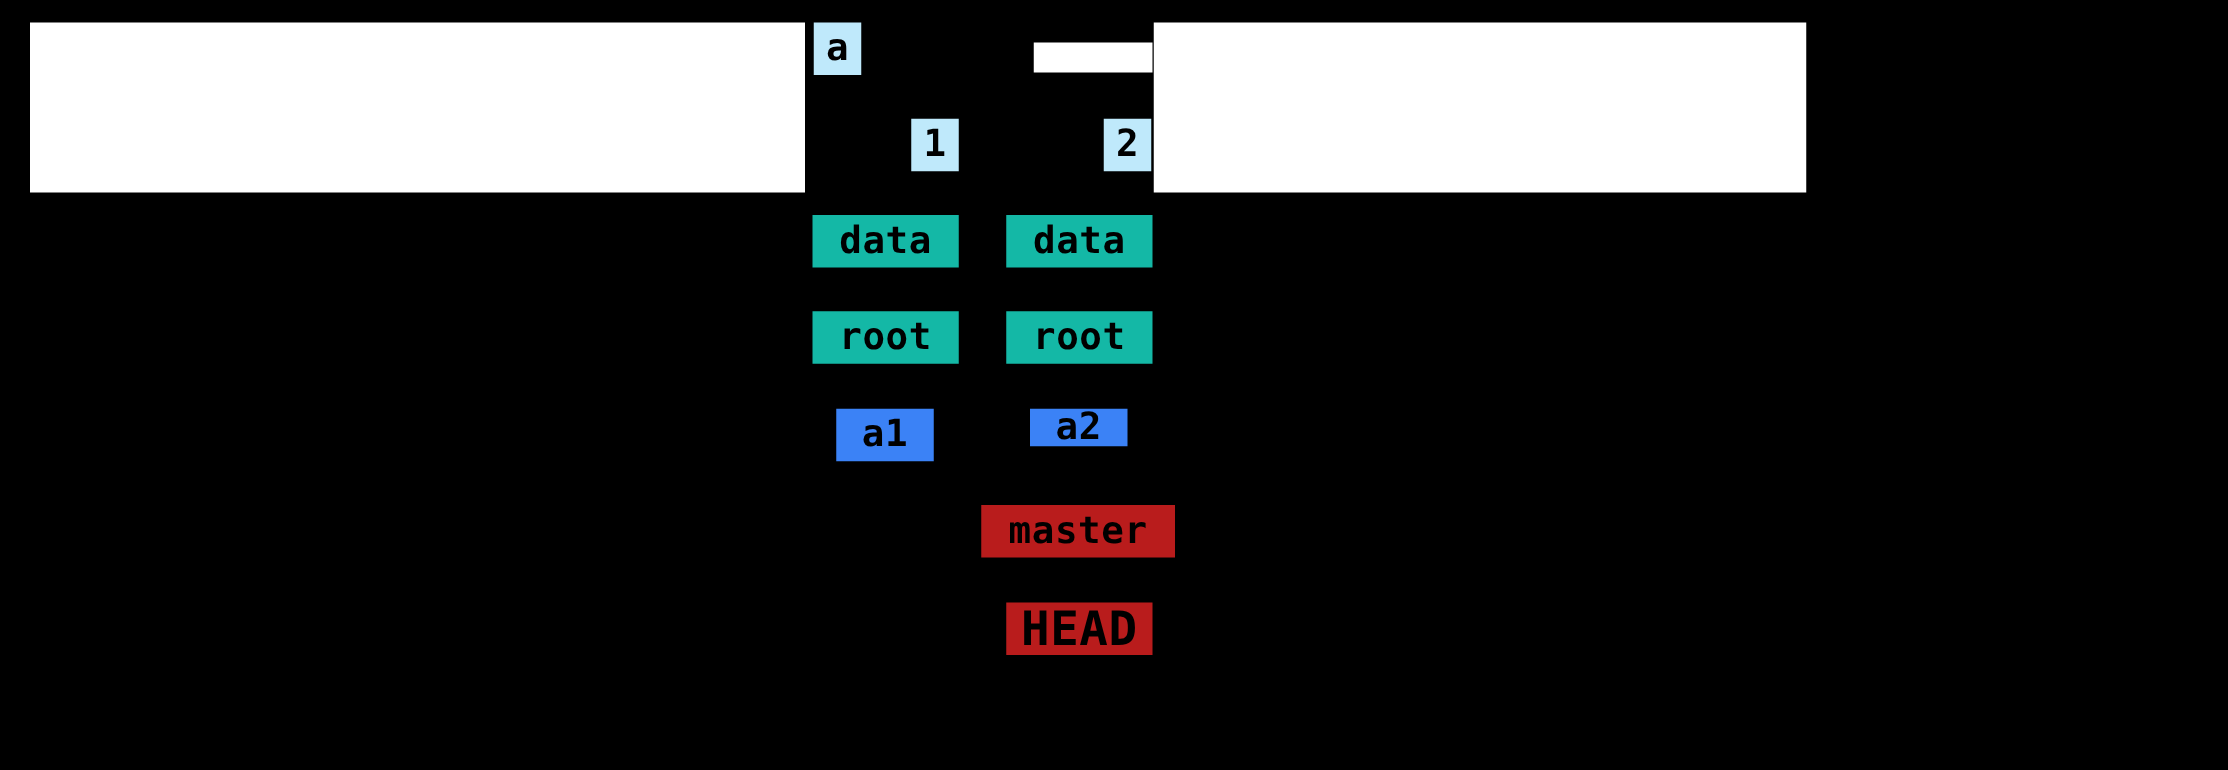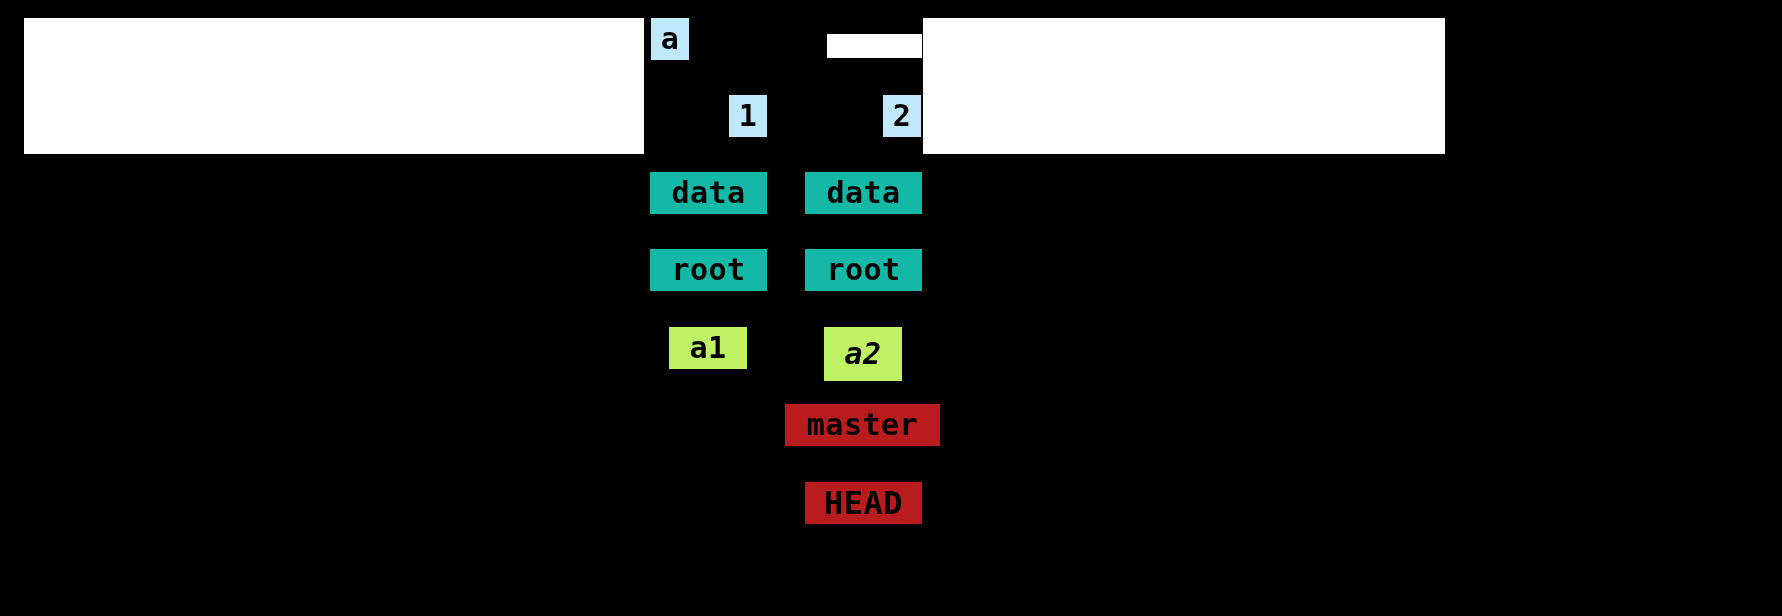--- a/index.html
+++ b/index.html
@@ -34,34 +34,34 @@
     box-sizing: border-box;
     color: #000000;
     font-family: "DejaVu Sans Mono", monospace;
     font-weight: bold;
     line-height: 1;
     white-space: pre;
     letter-spacing: 0.5px;
   }
   .node.blue  { background: #bfe9fb; }
   .node.green { background: #14b8a6; }
-  .node.pink  { background: #bef264; }
+  .node.pink  { background: #3b82f6; }
   .node.white { background: #b91c1c; }
 </style>
 </head>
 <body>
 
 <div id="stage" style="background: rgb(0, 0, 0);">
     <div class="panel" style="left: 24px; top: 18px; width: 620px; height: 136px;"></div>
     <div class="panel" style="left: 923px; top: 18px; width: 522px; height: 136px;"></div>
     <div class="thinbar" style="left: 827px; top: 34px; width: 95px; height: 24px;"></div>
     <div class="node blue" style="left: 651px; top: 18px; width: 38px; height: 42px; font-size: 30px;"><span>a</span></div>
     <div class="node blue" style="left: 729px; top: 95px; width: 38px; height: 42px; font-size: 30px;"><span>1</span></div>
     <div class="node blue" style="left: 883px; top: 95px; width: 38px; height: 42px; font-size: 30px;"><span>2</span></div>
     <div class="node green" style="left: 650px; top: 172px; width: 117px; height: 42px; font-size: 30px;"><span>data</span></div>
     <div class="node green" style="left: 805px; top: 172px; width: 117px; height: 42px; font-size: 30px;"><span>data</span></div>
     <div class="node green" style="left: 650px; top: 249px; width: 117px; height: 42px; font-size: 30px;"><span>root</span></div>
     <div class="node green" style="left: 805px; top: 249px; width: 117px; height: 42px; font-size: 30px;"><span>root</span></div>
     <div class="node pink" style="left: 669px; top: 327px; width: 78px; height: 42px; font-size: 30px;"><span>a1</span></div>
-    <div class="node pink" style="left: 824px; top: 327px; width: 78px; height: 54px; font-size: 30px; font-style: italic;"><span>a2</span></div>
+    <div class="node pink" style="left: 824px; top: 327px; width: 78px; height: 30px; font-size: 30px;"><span>a2</span></div>
     <div class="node white" style="left: 785px; top: 404px; width: 155px; height: 42px; font-size: 30px;"><span>master</span></div>
-    <div class="node white" style="left: 805px; top: 482px; width: 117px; height: 42px; font-size: 32px;"><span>HEAD</span></div>
+    <div class="node white" style="left: 805px; top: 482px; width: 117px; height: 42px; font-size: 38px;"><span>HEAD</span></div>
   </div>
 
 </body></html>

